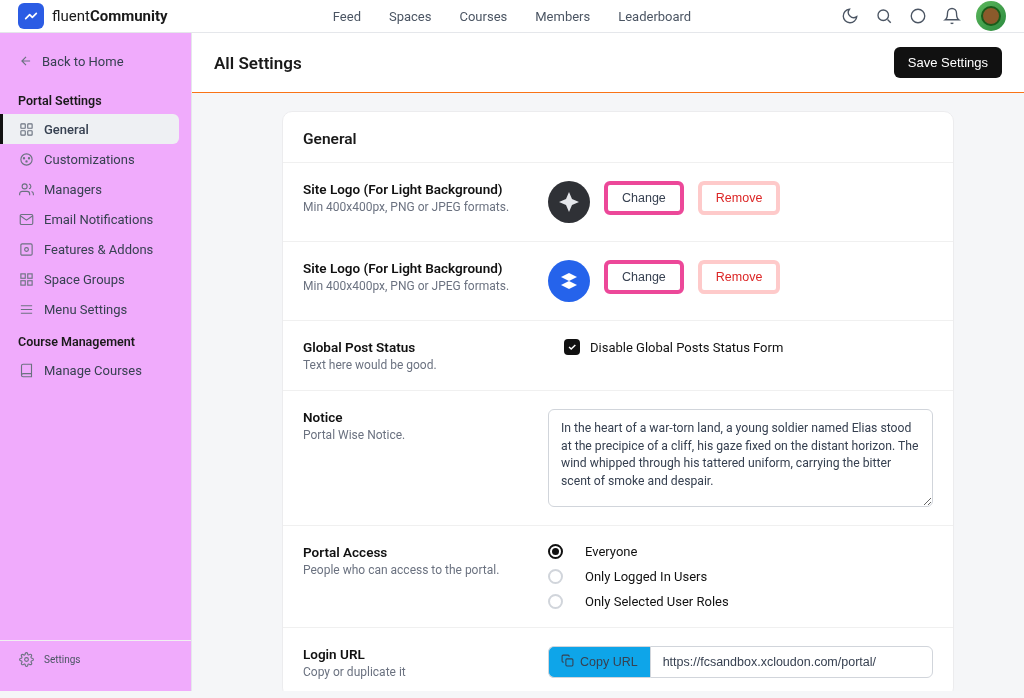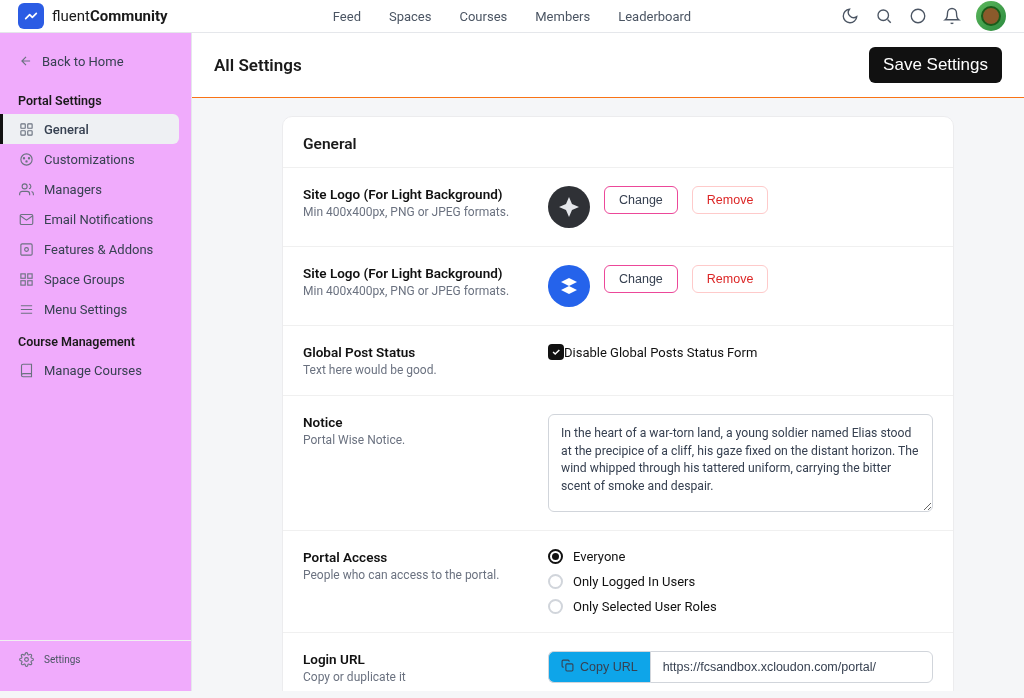--- a/index.html
+++ b/index.html
@@ -24,47 +24,47 @@
 .section-head { padding: 10px 18px 6px; font-size: 12.5px; font-weight: 600; color: #1a1a1a; }
 .nav-item { display: flex; align-items: center; gap: 10px; padding: 7px 18px; font-size: 13px; color: #374151; cursor: pointer; }
 .nav-item.active { background: #eef0f3; border-left: 3px solid #111; padding-left: 15px; font-weight: 500; border-radius: 0 6px 6px 0; margin-right: 12px; }
 .nav-icon { width: 16px; height: 16px; display: flex; align-items: center; justify-content: center; color: #6b7280; flex-shrink: 0; }
 .spacer { flex: 1; }
 .settings-foot { display: flex; align-items: center; gap: 10px; padding: 10px 18px; font-size: 10px; color: #4b5563; cursor: pointer; border-top: 1px solid #f0f0f0; }
 
 .main { flex: 1; overflow: auto; }
 .page-head { display: flex; align-items: center; justify-content: space-between; padding: 14px 22px; background: #fff; border-bottom: 1px solid #f97316; }
 .page-head h1 { font-size: 17px; font-weight: 600; }
-.save-btn { background: #111; color: #fff; border: none; border-radius: 6px; padding: 8px 14px; font-size: 17px; cursor: pointer; }
+.save-btn { background: #111; color: #fff; border: none; border-radius: 6px; padding: 8px 14px; font-size: 13px; cursor: pointer; }
 
 .card { background: #fff; margin: 18px 70px 18px 90px; border-radius: 10px; border: 1px solid #ececee; padding: 0; }
 .card-head { padding: 18px 20px 14px; font-size: 15.5px; font-weight: 600; border-bottom: 1px solid #f0f0f0; }
 .row { display: flex; padding: 18px 20px; border-bottom: 1px solid #f0f0f0; }
 .row:last-child { border-bottom: none; }
 .row-left { width: 245px; flex-shrink: 0; padding-right: 5px; }
 .row-label { font-size: 13.5px; font-weight: 600; color: #111; margin-bottom: 3px; }
 .row-sub { font-size: 12px; color: #6b7280; }
 .row-right { flex: 1; display: flex; align-items: flex-start; gap: 14px; }
 
 .logo-prev { width: 42px; height: 42px; border-radius: 50%; display: flex; align-items: center; justify-content: center; flex-shrink: 0; }
 .logo-prev.dark { background: #2f3136; }
 .logo-prev.blue { background: #2563eb; }
 .logo-prev svg { width: 24px; height: 24px; }
-.btn { border: 1px solid #ec4899; background: #fff; border-radius: 6px; padding: 6px 14px; font-size: 12.5px; cursor: pointer; color: #374151; }
+.btn { border: 4px solid #ec4899; background: #fff; border-radius: 6px; padding: 6px 14px; font-size: 12.5px; cursor: pointer; color: #374151; }
 .btn.danger { border-color: #fecaca; color: #dc2626; }
 
-.checkwrap { display: flex; align-items: center; gap: 0; }
+.checkwrap { display: flex; align-items: center; gap: 10px; margin-left: 16px; }
 .chk { width: 16px; height: 16px; border-radius: 4px; background: #111; display: flex; align-items: center; justify-content: center; cursor: pointer; }
 .chk svg { width: 10px; height: 10px; }
 .chk-label { font-size: 13px; color: #111; }
 
 .notice-ta { width: 100%; min-height: 98px; border: 1px solid #d1d5db; border-radius: 6px; padding: 10px 12px; font-size: 12.2px; color: #374151; font-family: inherit; resize: vertical; line-height: 1.45; }
 
 .radios { display: flex; flex-direction: column; gap: 10px; }
-.radio-row { display: flex; align-items: flex-start; gap: 10px; cursor: pointer; }
+.radio-row { display: flex; align-items: flex-start; gap: 22px; cursor: pointer; }
 .radio { width: 15px; height: 15px; border-radius: 50%; border: 2px solid #d1d5db; display: flex; align-items: center; justify-content: center; }
 .radio.sel { border-color: #111; }
 .radio.sel::after { content: ""; width: 7px; height: 7px; border-radius: 50%; background: #111; }
 .radio-label { font-size: 13px; color: #111; }
 
 .url-group { display: flex; width: 100%; }
 .copy-btn { display: flex; align-items: center; gap: 6px; border: 1px solid #d1d5db; border-right: none; border-radius: 6px 0 0 6px; padding: 2px 12px; font-size: 12.5px; color: #374151; background: #0ea5e9; cursor: pointer; }
 .url-input { flex: 1; border: 1px solid #d1d5db; border-radius: 0 6px 6px 0; padding: 8px 12px; font-size: 12.5px; color: #374151; background: #fff; }
 </style>
 </head>

